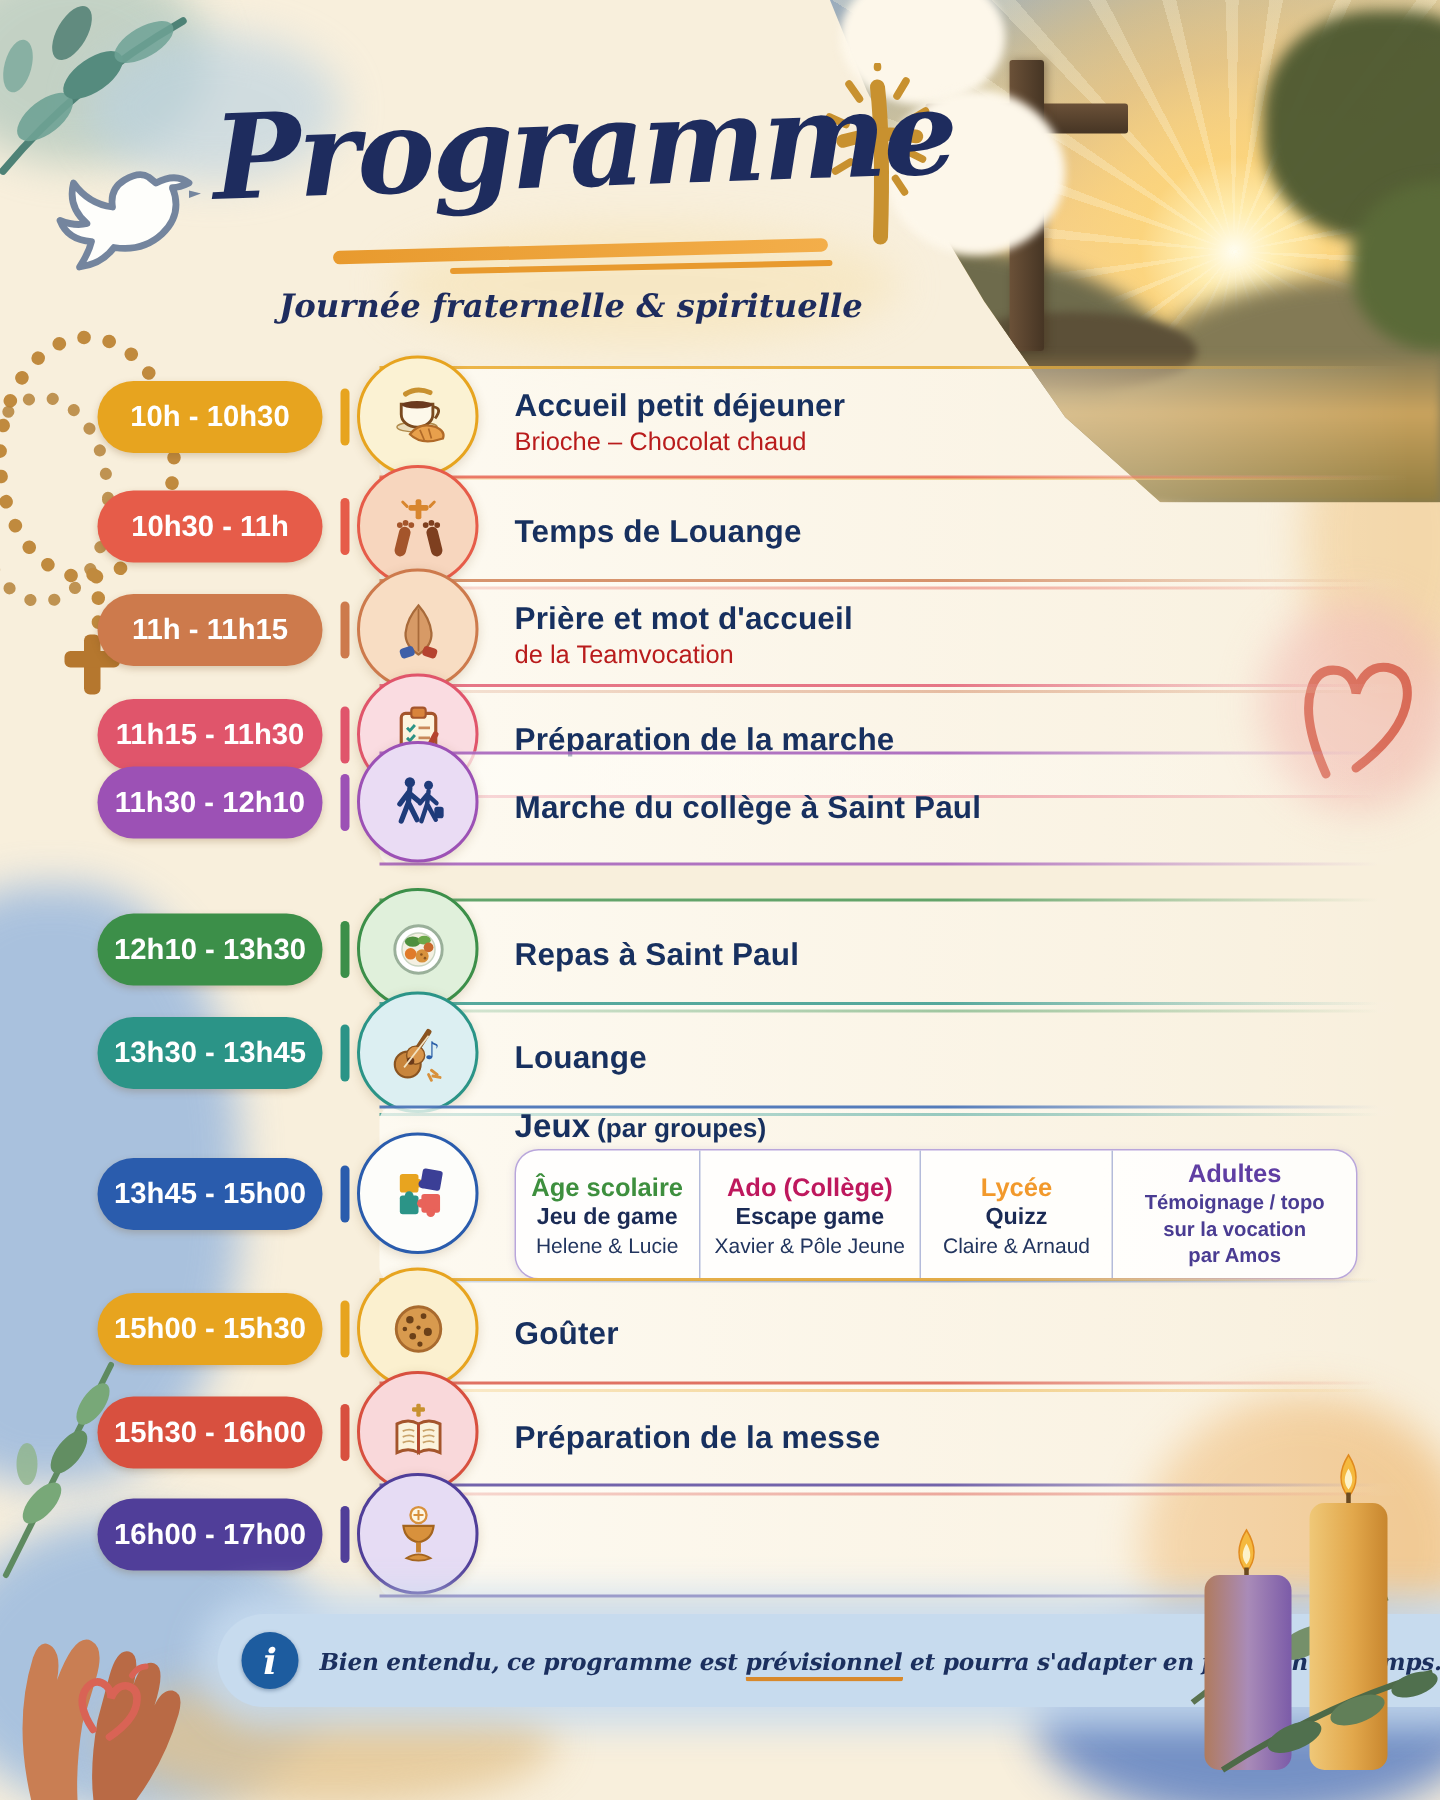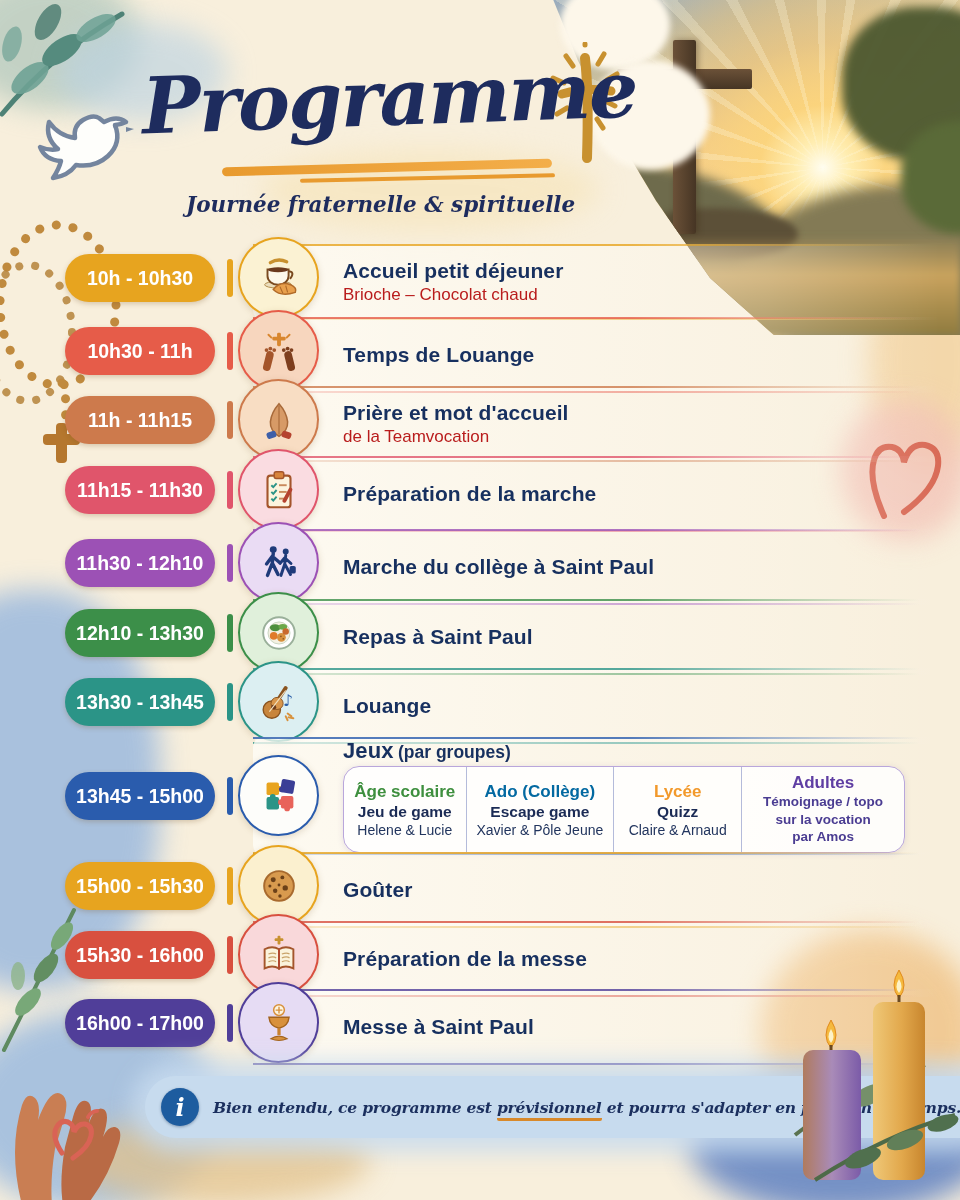--- a/index.html
+++ b/index.html
@@ -258,21 +258,21 @@
           <path d="M24 33 h6"></path>
         </g>
       <rect x="31" y="21" width="4" height="17" rx="1.5" fill="#B5432F" transform="rotate(28 33 29)"></rect>
     </svg>
   </div>
   <div class="txt">
     <div class="rtitle">Préparation de la marche</div>
   </div>
 </div>
 
-<div class="row" style="top: 529px; --c: #9C51B5; --tint: #EADCF4;">
+<div class="row" style="top: 501px; --c: #9C51B5; --tint: #EADCF4;">
   <div class="band"></div>
   <div class="pill">
       <span>11h30 - 12h10</span>
     </div>
   <div class="tick"></div>
   <div class="iconc">
     <svg width="46" height="46" viewBox="0 0 48 48">
       <g fill="#1F3B7A">
           <circle cx="18" cy="10" r="3.6"></circle>
           <circle cx="31" cy="12" r="3.1"></circle>
@@ -372,21 +372,21 @@
     <span class="rtitle">Jeux</span>
     <span class="jeux-suffix">(par groupes)</span>
   </div>
   <div class="games">
     <div class="gcell">
       <div class="gh" style="color: rgb(62, 143, 62);">Âge scolaire</div>
       <div class="ga">Jeu de game</div>
       <div class="gl">Helene &amp; Lucie</div>
     </div>
     <div class="gcell">
-      <div class="gh" style="color: #0369a1;">Ado (Collège)</div>
+      <div class="gh" style="color: #be185d;">Ado (Collège)</div>
       <div class="ga">Escape game</div>
       <div class="gl">Xavier &amp; Pôle Jeune</div>
     </div>
     <div class="gcell">
       <div class="gh" style="color: rgb(242, 153, 43);">Lycée</div>
       <div class="ga">Quizz</div>
       <div class="gl">Claire &amp; Arnaud</div>
     </div>
     <div class="gcell">
       <div class="gh" style="color: rgb(95, 62, 163);">Adultes</div>
@@ -454,23 +454,20 @@
   <div class="tick"></div>
   <div class="iconc">
     <svg width="46" height="46" viewBox="0 0 48 48">
       <circle cx="24" cy="10.5" r="5.6" fill="#FDF6E2" stroke="#D8913C" stroke-width="1.6"></circle>
       <path d="M24 7 v7 M20.5 10.5 h7" stroke="#D8913C" stroke-width="1.4"></path>
       <path d="M13.5 18 h21 q-1 9.5 -10.5 11.5 q-9.5 -2 -10.5 -11.5 z" fill="#D8913C" stroke="#A4641E" stroke-width="1.5"></path>
       <rect x="22.3" y="29.5" width="3.4" height="7" fill="#C8812E"></rect>
       <path d="M15.5 40.5 q8.5 -5.5 17 0 q-8.5 3.5 -17 0 z" fill="#D8913C" stroke="#A4641E" stroke-width="1.2"></path>
     </svg>
   </div>
-  <div class="txt">
-      <div class="rtitle">Messe à Saint Paul</div>
-    </div>
 </div>
 
 <div class="abs note">
   <div class="info-circle">i</div>
   <div class="note-text"><span>Bien entendu, ce programme est </span><span class="note-em">prévisionnel</span><span> et pourra s'adapter en fonction du temps.</span></div>
 </div>
 
 <svg class="abs" style="left:-6px;top:880px;" width="110" height="175" viewBox="0 0 110 175">
   <path d="M10 170 Q40 110 80 30" stroke="#5E8A60" stroke-width="4" fill="none" stroke-linecap="round"></path>
   <ellipse cx="34" cy="122" rx="17" ry="8" fill="#78A878" transform="rotate(-48 34 122)"></ellipse>

